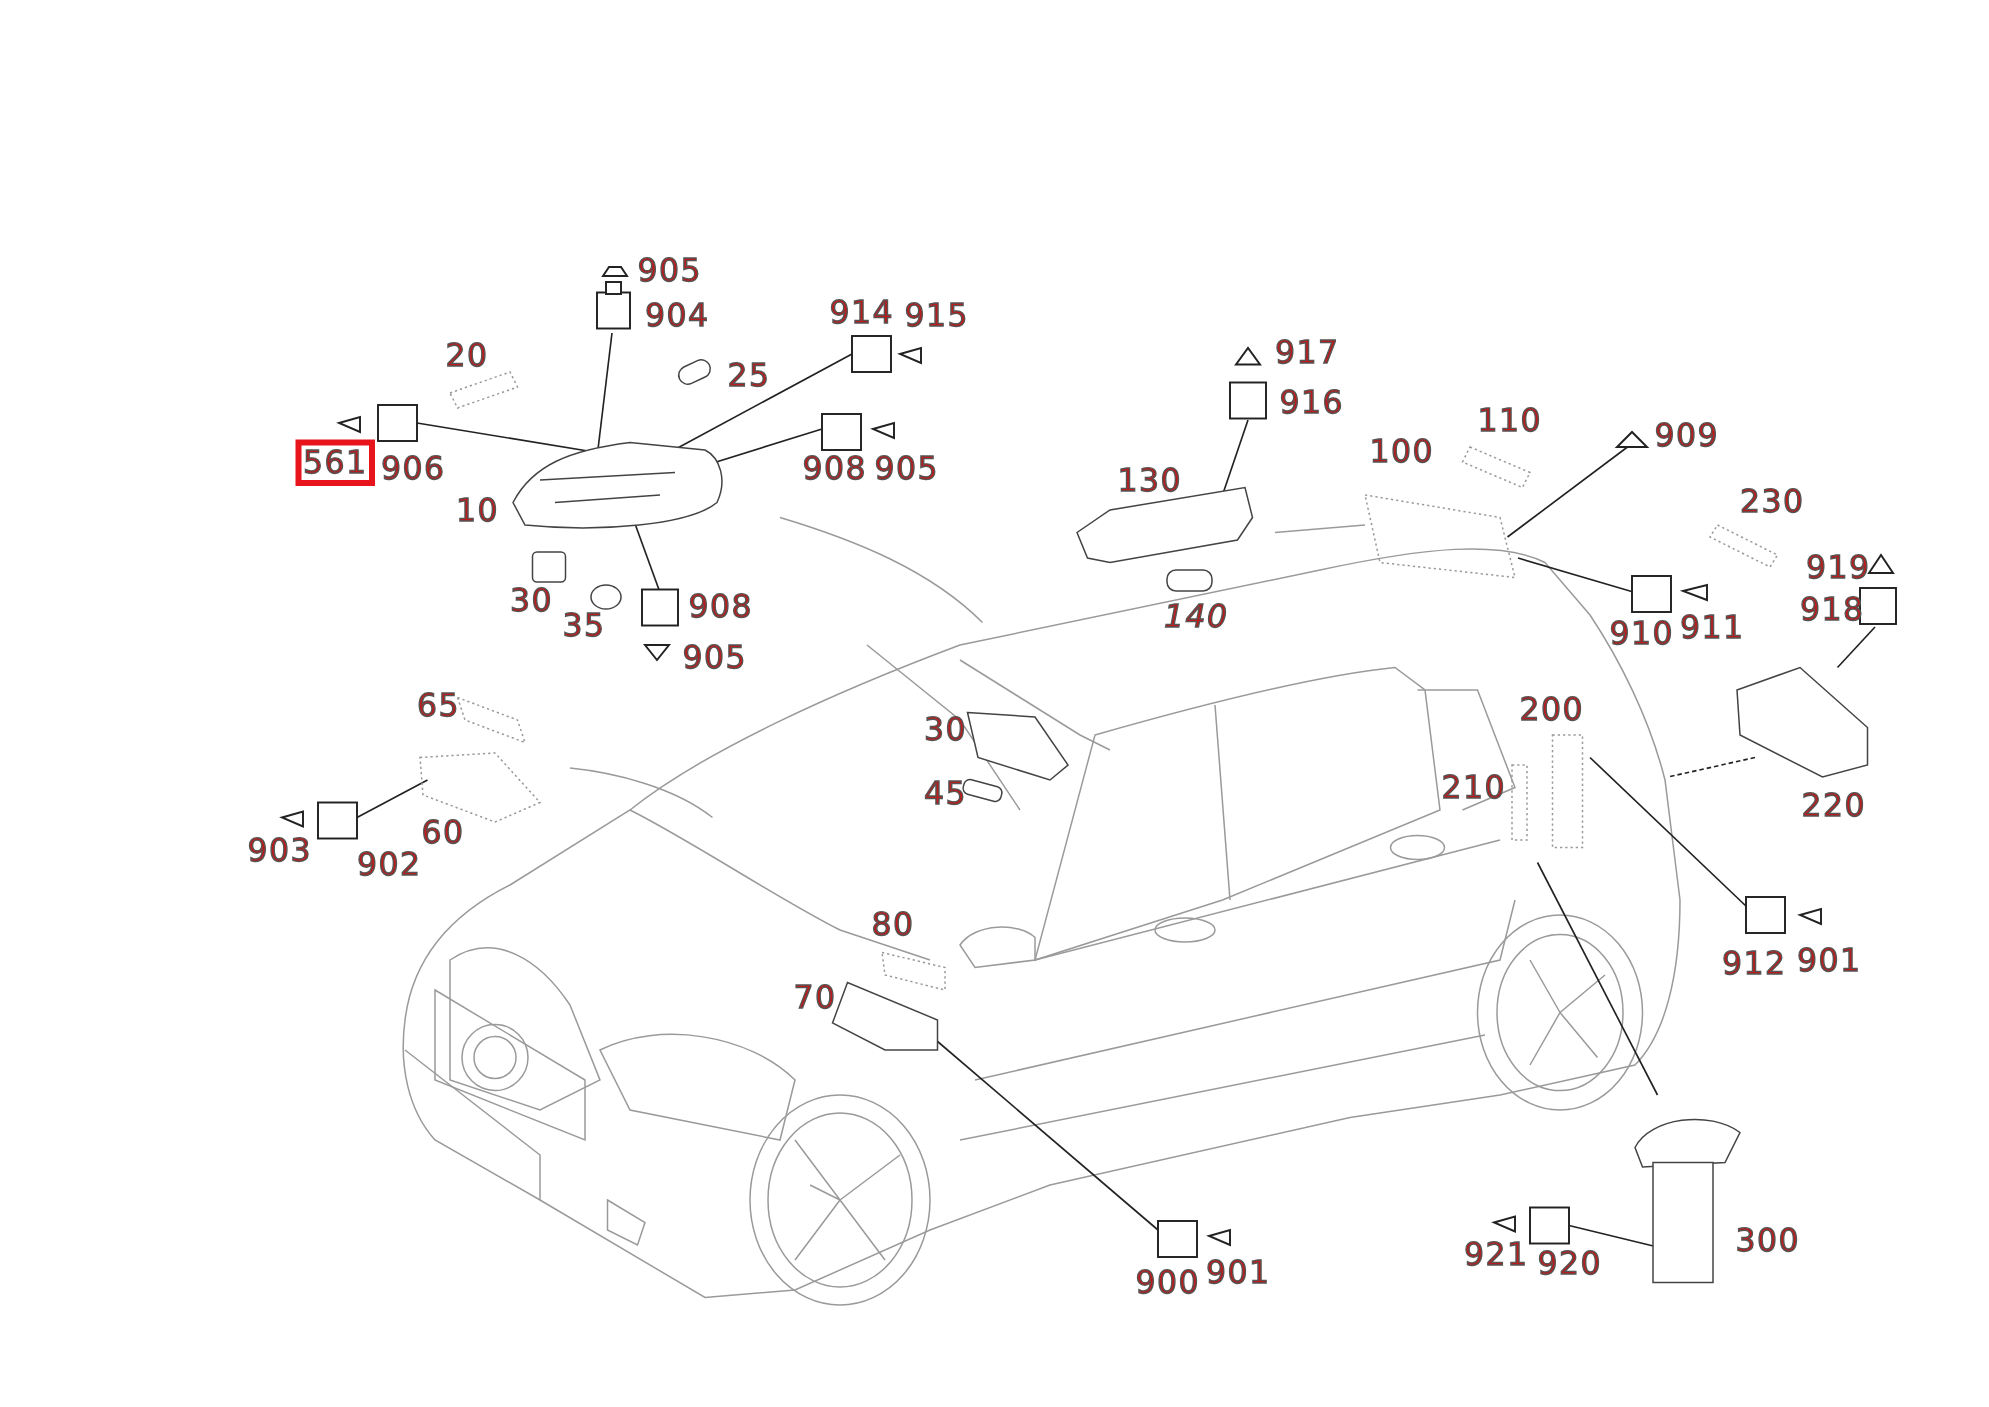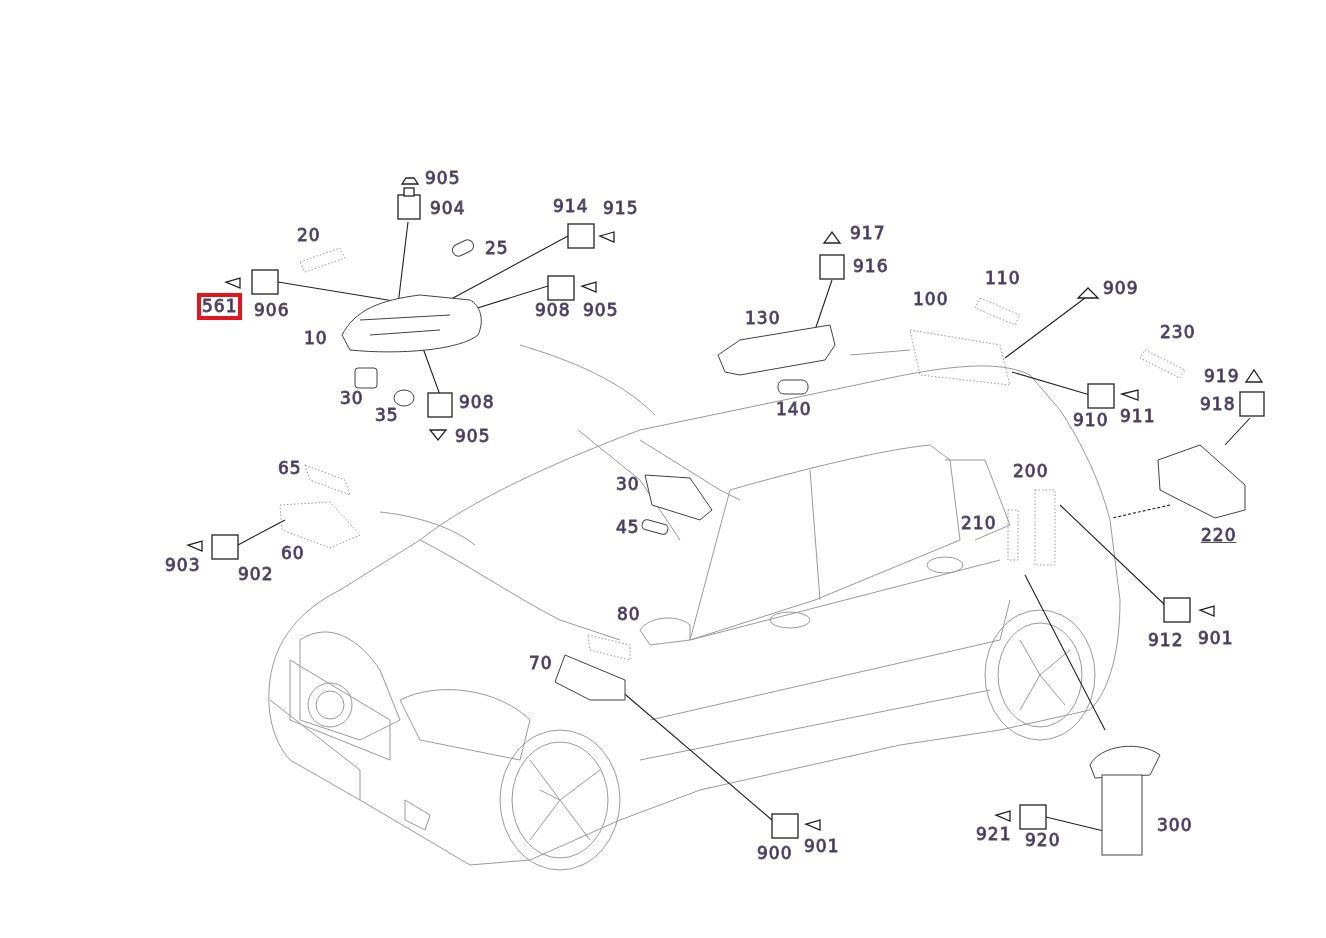--- a/index.html
+++ b/index.html
@@ -1,21 +1,21 @@
 <!DOCTYPE html>
 <html><head>
 <meta charset="utf-8">
 <style>
   html, body { margin:0; padding:0; background:#ffffff; }
   body { width:1326px; height:938px; position:relative; overflow:hidden;
          font-family:"DejaVu Sans", sans-serif; }
   #stage { position:absolute; left:0; top:0; width:1326px; height:938px; }
   svg { position:absolute; left:0; top:0; }
-  .lbl { position:absolute; font-family:"DejaVu Sans", sans-serif; font-size:17px;
-         color:#4c1d95; -webkit-text-stroke:0.9px #555; letter-spacing:1px; line-height:1;
+  .lbl { position:absolute; font-family:"DejaVu Sans", sans-serif; font-size:21px;
+         color:#b91c1c; -webkit-text-stroke:0.9px #555; letter-spacing:1px; line-height:1;
          cursor:pointer; white-space:nowrap; }
   .lbl.hl { outline:4px solid #e8141b; outline-offset:1px; }
   .car { stroke:#9a9a9a; stroke-width:1; fill:none; }
   .leader { stroke:#222; stroke-width:1.1; fill:none; }
   .sym { stroke:#222; stroke-width:1.3; fill:#fff; }
   .part { stroke:#444; stroke-width:1; fill:#fff; }
   .dots { stroke:#999; stroke-width:1; fill:none; stroke-dasharray:1.5 2; }
 </style>
 </head>
 <body>
@@ -165,41 +165,41 @@
       <div class="lbl" style="left: 535px; top: 302px;">908</div>
       <div class="lbl" style="left: 583px; top: 302px;">905</div>
       <div class="lbl" style="left: 304px; top: 330px;">10</div>
       <div class="lbl" style="left: 340px; top: 390px;">30</div>
       <div class="lbl" style="left: 375px; top: 407px;">35</div>
       <div class="lbl" style="left: 459px; top: 394px;">908</div>
       <div class="lbl" style="left: 455px; top: 428px;">905</div>
       <div class="lbl" style="left: 850px; top: 225px;">917</div>
       <div class="lbl" style="left: 853px; top: 258px;">916</div>
       <div class="lbl" style="left: 745px; top: 310px;">130</div>
-      <div class="lbl" style="left: 776px; top: 401px;">140</div>
+      <div class="lbl" style="left: 776px; top: 401px; font-style: italic;">140</div>
       <div class="lbl" style="left: 913px; top: 291px; text-align: center;">100</div>
       <div class="lbl" style="left: 985px; top: 270px;">110</div>
       <div class="lbl" style="left: 1103px; top: 280px;">909</div>
       <div class="lbl" style="left: 1160px; top: 324px;">230</div>
       <div class="lbl" style="left: 1204px; top: 368px; text-align: right;">919</div>
       <div class="lbl" style="left: 1200px; top: 396px;">918</div>
       <div class="lbl" style="left: 1073px; top: 412px;">910</div>
       <div class="lbl" style="left: 1120px; top: 408px;">911</div>
       <div class="lbl" style="left: 1013px; top: 463px;">200</div>
       <div class="lbl" style="left: 961px; top: 515px;">210</div>
-      <div class="lbl" style="left: 1201px; top: 527px; text-decoration: underline;">220</div>
+      <div class="lbl" style="left: 1201px; top: 527px;">220</div>
       <div class="lbl" style="left: 1148px; top: 632px;">912</div>
       <div class="lbl" style="left: 1198px; top: 630px;">901</div>
       <div class="lbl" style="left: 278px; top: 460px;">65</div>
       <div class="lbl" style="left: 281px; top: 545px;">60</div>
       <div class="lbl" style="left: 165px; top: 557px;">903</div>
       <div class="lbl" style="left: 214px; top: 566px; margin-left: 24px;">902</div>
       <div class="lbl" style="left: 616px; top: 476px;">30</div>
       <div class="lbl" style="left: 616px; top: 519px;">45</div>
-      <div class="lbl" style="left: 581px; top: 606px; margin-left: 36px;">80</div>
+      <div class="lbl" style="left: 581px; top: 606px;">80</div>
       <div class="lbl" style="left: 529px; top: 655px;">70</div>
       <div class="lbl" style="left: 757px; top: 845px;">900</div>
       <div class="lbl" style="left: 804px; top: 838px;">901</div>
       <div class="lbl" style="left: 976px; top: 826px;">921</div>
       <div class="lbl" style="left: 1025px; top: 832px;">920</div>
       <div class="lbl" style="left: 1157px; top: 817px;">300</div>
     </div>
 </div>
 
 </body></html>

